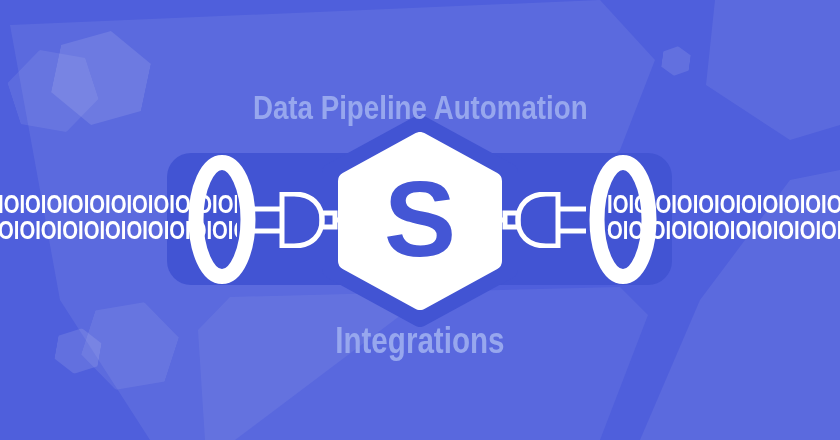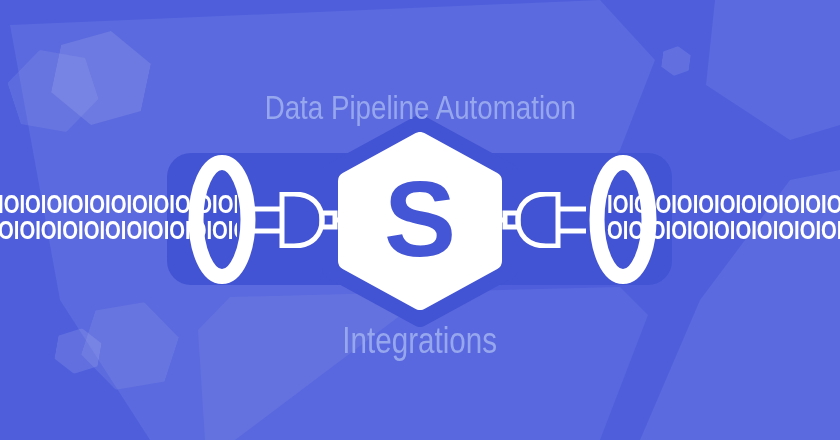--- a/index.html
+++ b/index.html
@@ -48,21 +48,21 @@
   .logo-letter{
     left:338px;top:132px;width:164px;height:178px;
     display:flex;align-items:center;justify-content:center;
     font-size:108px;font-weight:bold;color:#4456d5;
     z-index:9;padding-bottom:6px;box-sizing:border-box;
   }
 
   
   .heading{
     left:0;width:840px;text-align:center;color:#97a7ee;
-    font-weight:normal;z-index:10;white-space:nowrap;
+    font-weight:bold;z-index:10;white-space:nowrap;
   }
   .heading .inner{display:inline-block;transform:scaleX(0.84);transform-origin:50% 50%;}
   .title{top:89px;font-size:33px;}
   .subtitle{top:320px;font-size:37px;}
   .subtitle .inner{transform:scaleX(0.8);}
 </style>
 </head>
 <body>
 
 <div class="stage">

